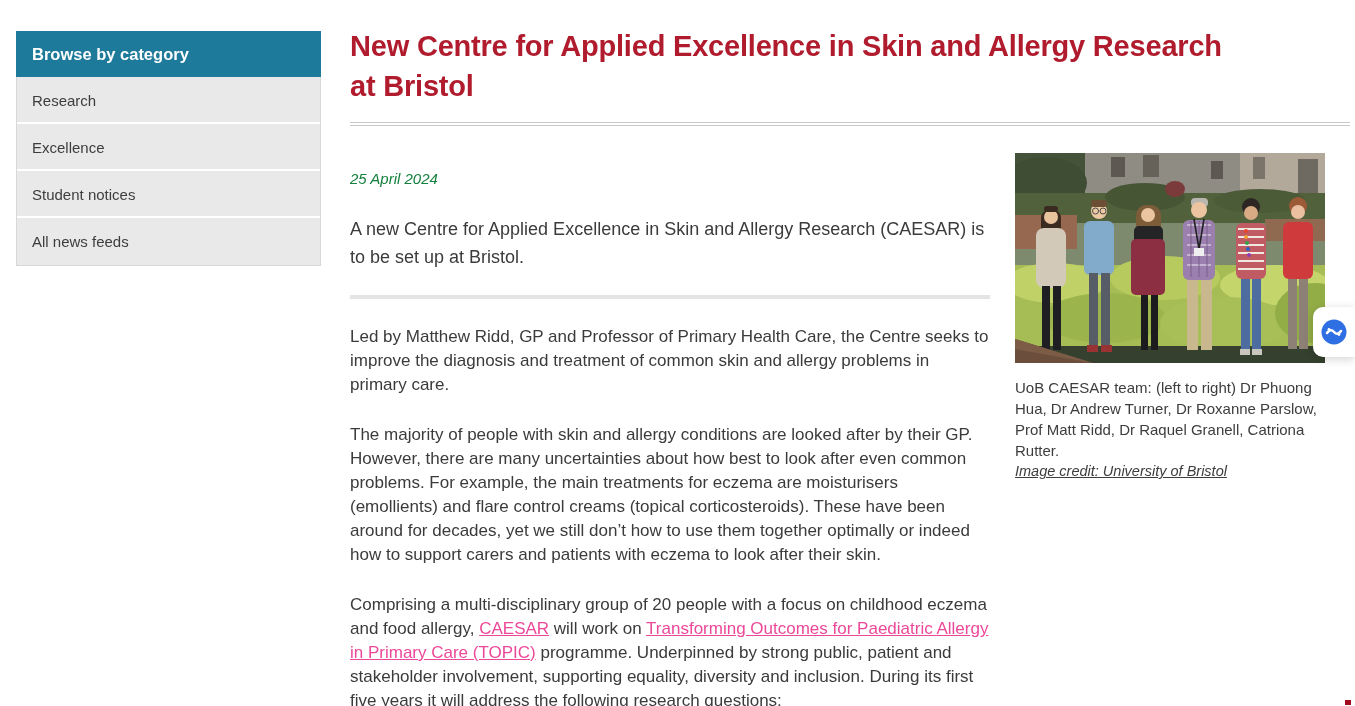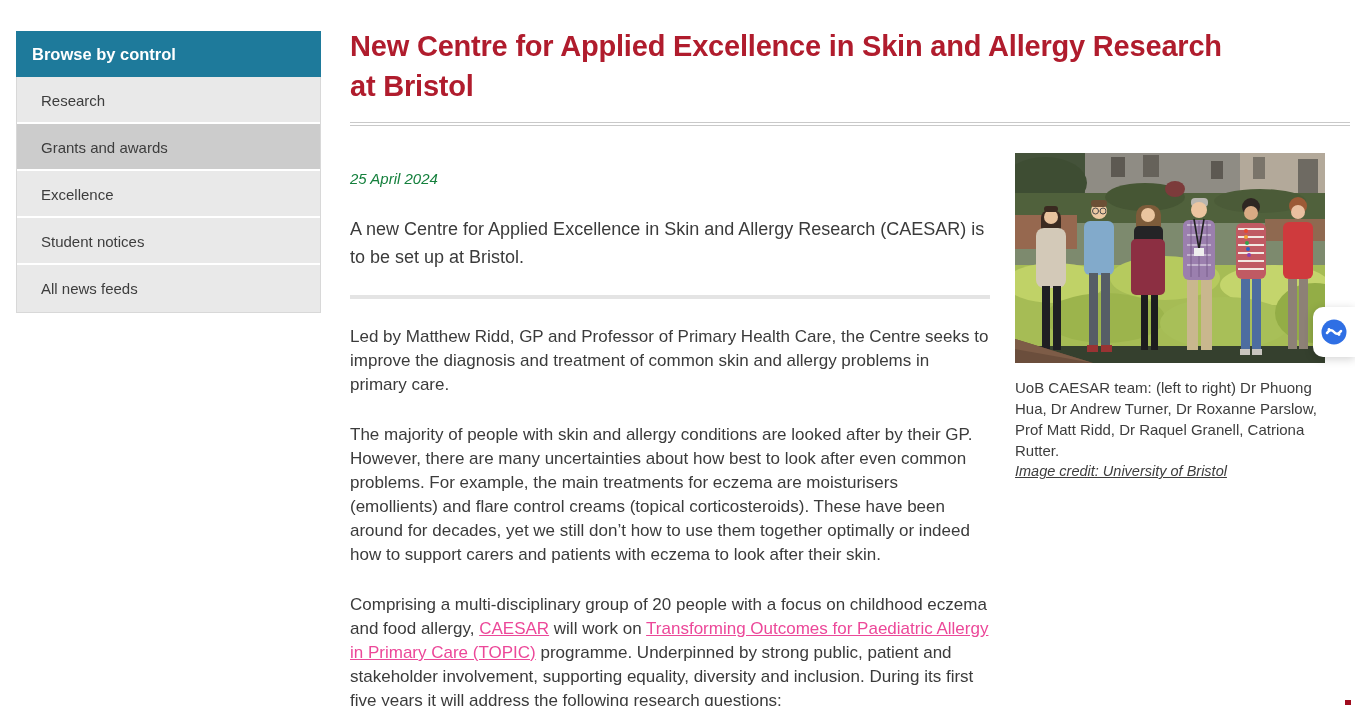--- a/index.html
+++ b/index.html
@@ -4,21 +4,21 @@
 <style>
   * { margin:0; padding:0; box-sizing:border-box; }
   html,body { width:1355px; height:706px; background:#ffffff; overflow:hidden;
               font-family:"Liberation Sans","DejaVu Sans",sans-serif; color:#3b3b3b; position:relative; }
 
   
   .sidebar { position:absolute; left:16px; top:31px; width:305px; }
   .sidebar-header { background:#1e7a9b; color:#ffffff; font-weight:bold; font-size:16.5px;
                     height:46px; line-height:46px; padding-left:16px; }
   .sidebar-list { list-style:none; border:1px solid #d8d8d8; border-top:none; }
-  .sidebar-item { background:#e9e9e9; height:47px; line-height:47px; padding-left:24px;
+  .sidebar-item { background:#e9e9e9; height:47px; line-height:47px; padding-left:15px;
                   font-size:15px; color:#3d3d3d; border-bottom:2px solid #ffffff; cursor:pointer; }
   .sidebar-item:last-child { border-bottom:none; }
   .sidebar-item.active { background:#cccccc; }
 
   
   .main { position:absolute; left:350px; top:26px; width:1000px; }
   .article-title { color:#b01c2d; font-size:29px; line-height:40px; font-weight:bold;
                    letter-spacing:-0.2px; max-width:880px; }
   .rule-double { margin-top:16px; height:4px; border-top:1px solid #c9c9c9; border-bottom:1px solid #c9c9c9; width:1000px; }
   .article-date { margin-top:44px; font-size:15px; font-style:italic; color:#15803d; }
@@ -40,24 +40,23 @@
                display:flex; align-items:center; justify-content:flex-start; padding-left:7px;
                z-index:10; cursor:pointer; }
 
   
   .corner-mark { position:absolute; right:4px; bottom:1px; width:6px; height:5px; background:#a00c1e; }
 </style>
 </head>
 <body>
 
 <nav class="sidebar">
-  <div class="sidebar-header">Browse by control</div>
+  <div class="sidebar-header">Browse by category</div>
   <ul class="sidebar-list">
     <li class="sidebar-item">Research</li>
-    <li class="sidebar-item active">Grants and awards</li>
     <li class="sidebar-item">Excellence</li>
     <li class="sidebar-item">Student notices</li>
     <li class="sidebar-item">All news feeds</li>
   </ul>
 </nav>
 
 <main class="main">
   <h1 class="article-title">New Centre for Applied Excellence in Skin and Allergy Research at Bristol</h1>
   <div class="rule-double"></div>
   <div class="article-date">25 April 2024</div>

